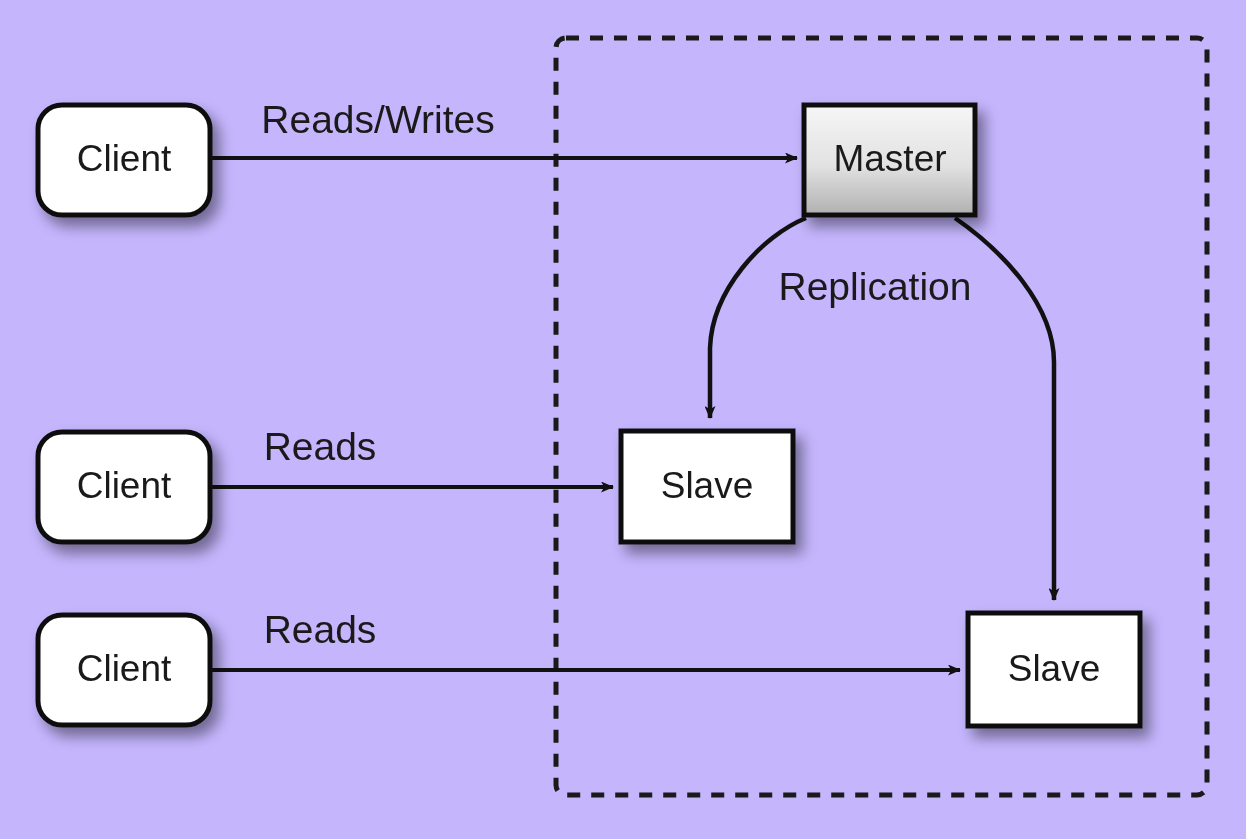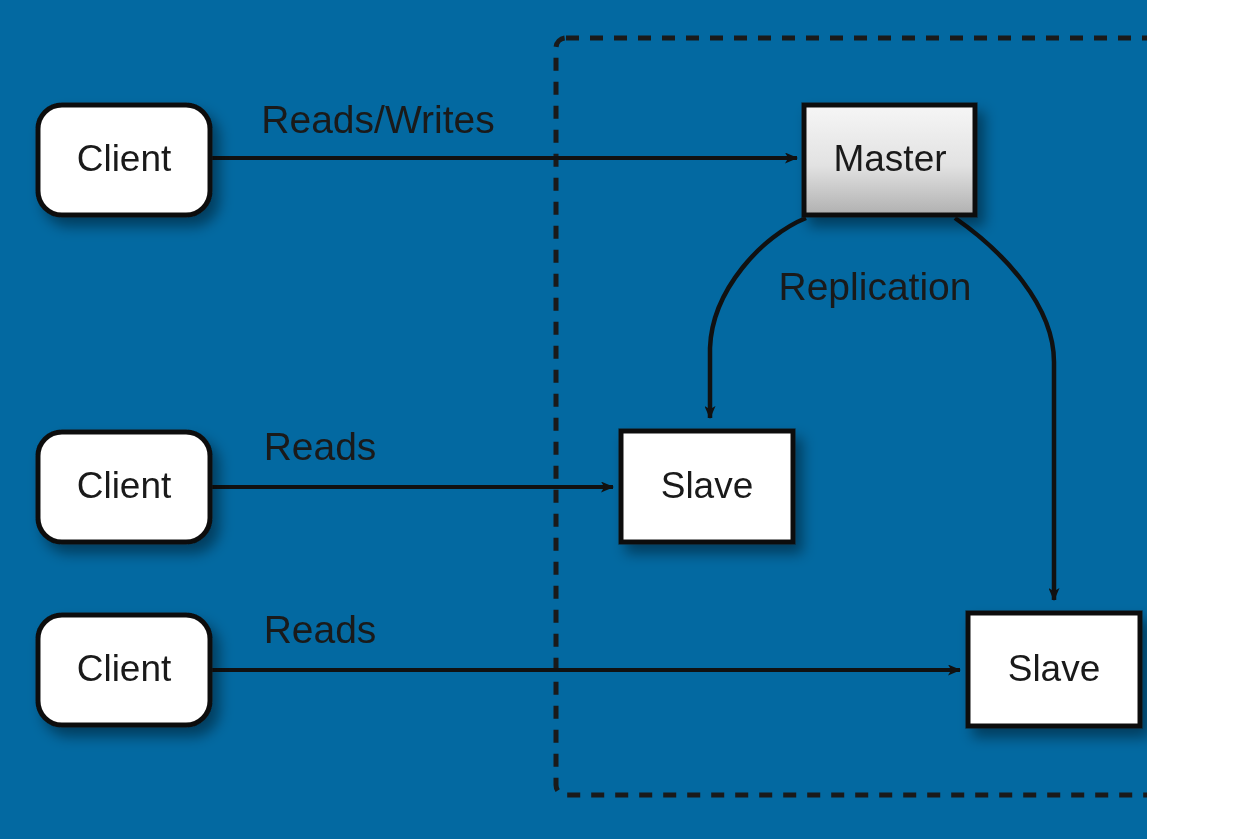--- a/index.html
+++ b/index.html
@@ -2,23 +2,23 @@
 <html><head>
 <meta charset="utf-8">
 <style>
   html, body {
     margin: 0;
     padding: 0;
     background: #ffffff;
   }
   #canvas {
     position: relative;
-    width: 1147px;
+    width: 1246px;
     height: 839px;
-    background: #0369a1;
+    background: #c4b5fd;
     overflow: hidden;
     font-family: "Liberation Sans", sans-serif;
   }
   #diagram-svg {
     position: absolute;
     top: 0;
     left: 0;
     width: 1246px;
     height: 839px;
   }

